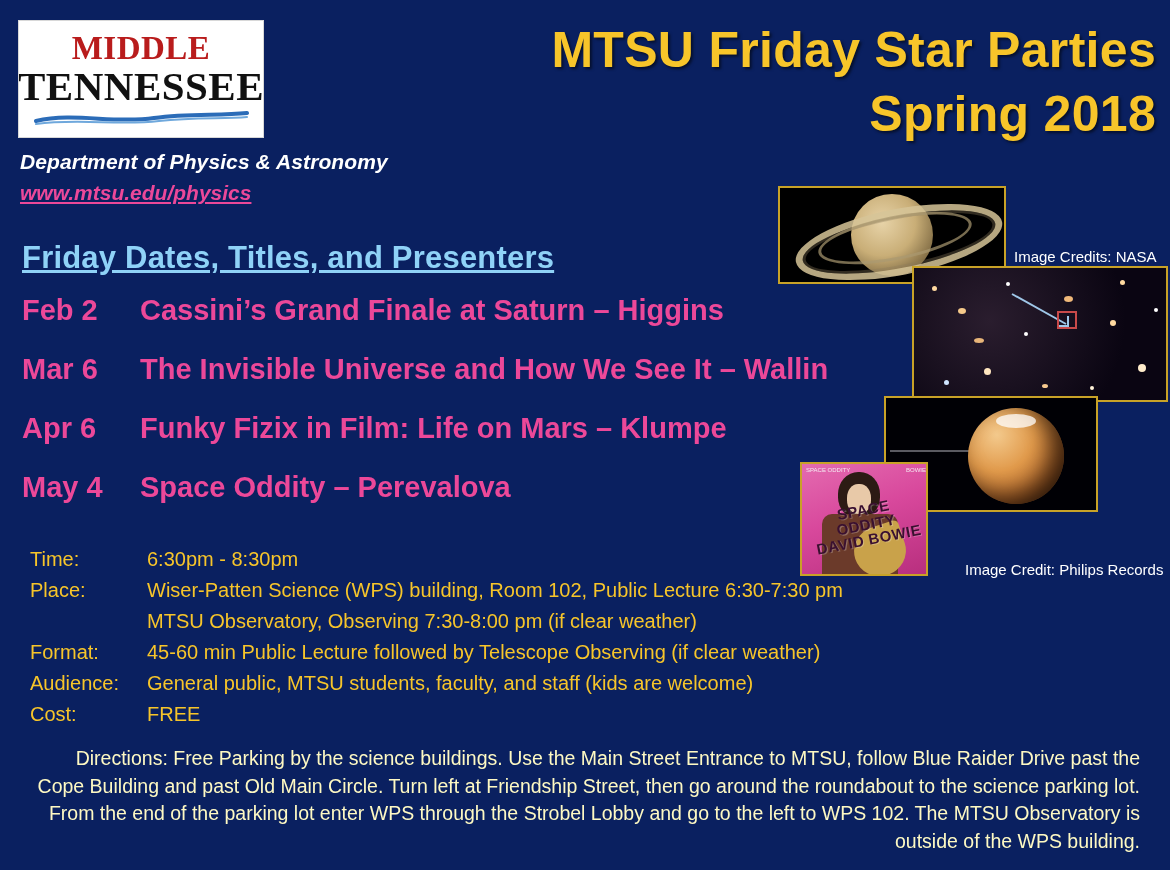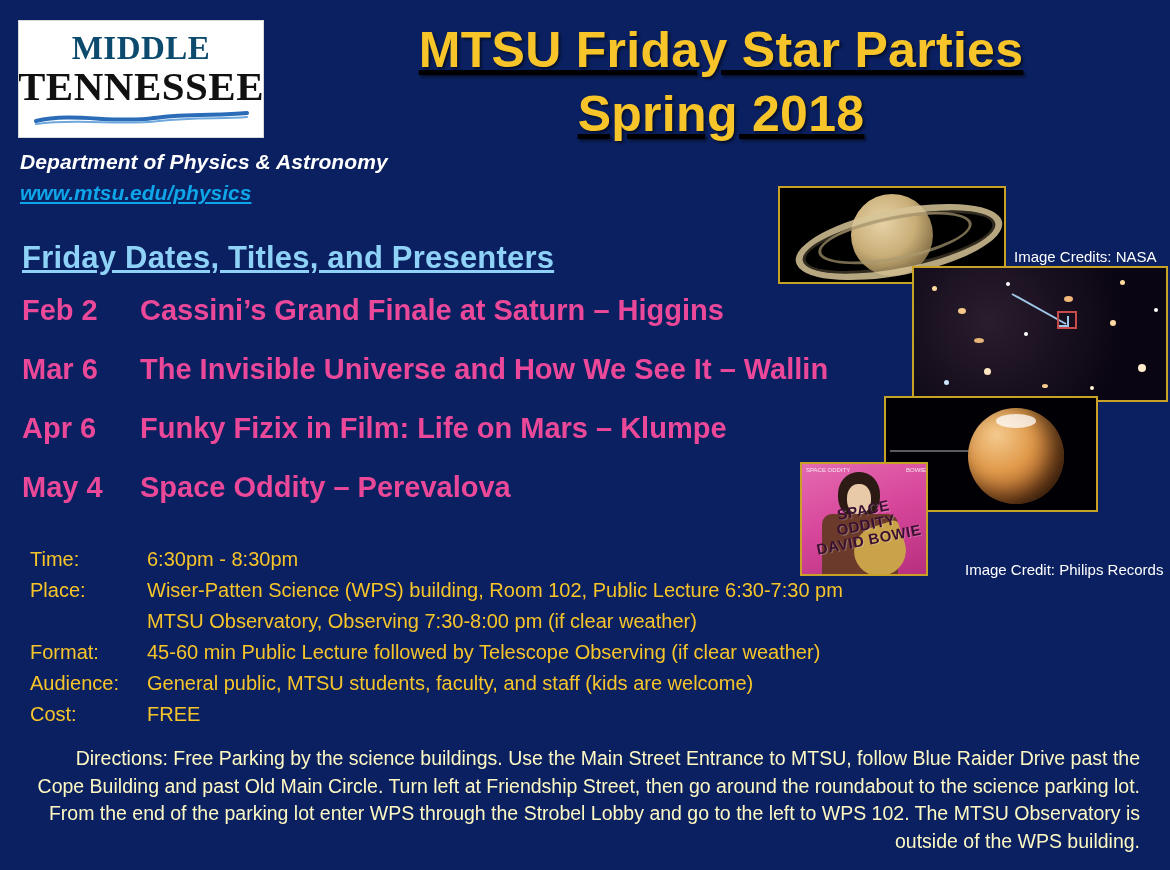--- a/index.html
+++ b/index.html
@@ -36,21 +36,21 @@
     flex-direction: column;
     align-items: center;
     justify-content: center;
     overflow: hidden;
   }
   .logo-middle {
     font-family: "Liberation Serif", serif;
     font-weight: bold;
     font-size: 33px;
     letter-spacing: 0.5px;
-    color: #0c4a6e;
+    color: #b91c1c;
     line-height: 1.0;
   }
   .logo-tennessee {
     font-family: "Liberation Serif", serif;
     font-weight: bold;
     font-size: 41px;
     letter-spacing: 0.5px;
     color: #111111;
     line-height: 1.05;
   }
@@ -68,22 +68,21 @@
     color: #111111;
     margin-top: 1px;
   }
 
   
   .title-block {
     position: absolute;
     left: 286px;
     top: 18px;
     width: 870px;
-    text-align: center;
-    text-decoration: underline;
+    text-align: right;
   }
   .title-line {
     color: #f7c52a;
     font-size: 50px;
     font-weight: bold;
     line-height: 1.28;
     text-shadow: 2px 2px 3px rgba(0,0,0,0.55);
     letter-spacing: 0.3px;
   }
 
@@ -94,21 +93,21 @@
     color: #ffffff;
     font-size: 21px;
     font-weight: bold;
     font-style: italic;
     letter-spacing: 0.1px;
   }
   .website {
     position: absolute;
     left: 20px;
     top: 181px;
-    color: #0ea5e9;
+    color: #ec4899;
     font-size: 21px;
     font-weight: bold;
     font-style: italic;
     text-decoration: underline;
   }
 
   
   .sched-heading {
     position: absolute;
     left: 22px;

